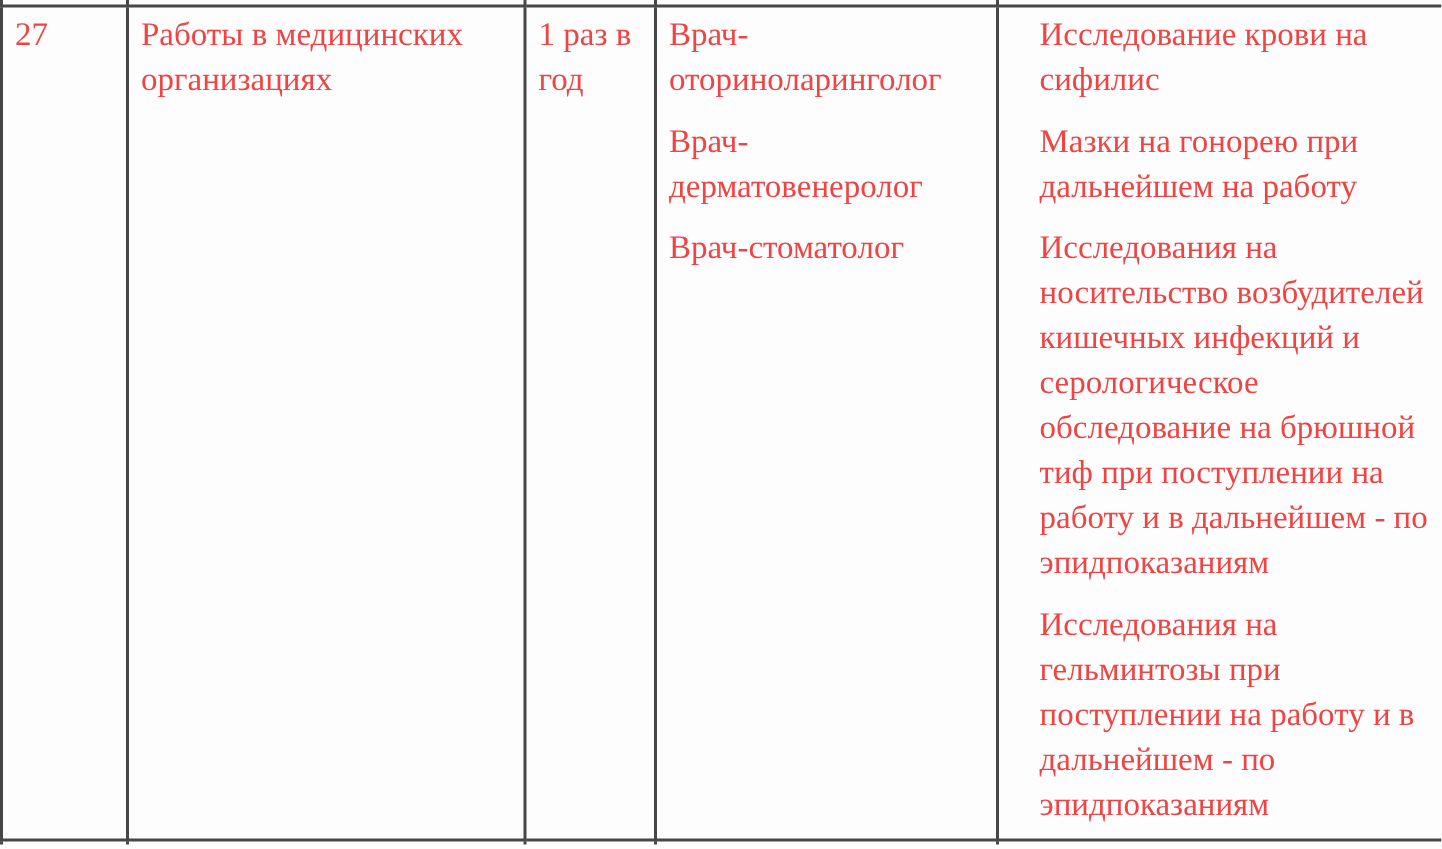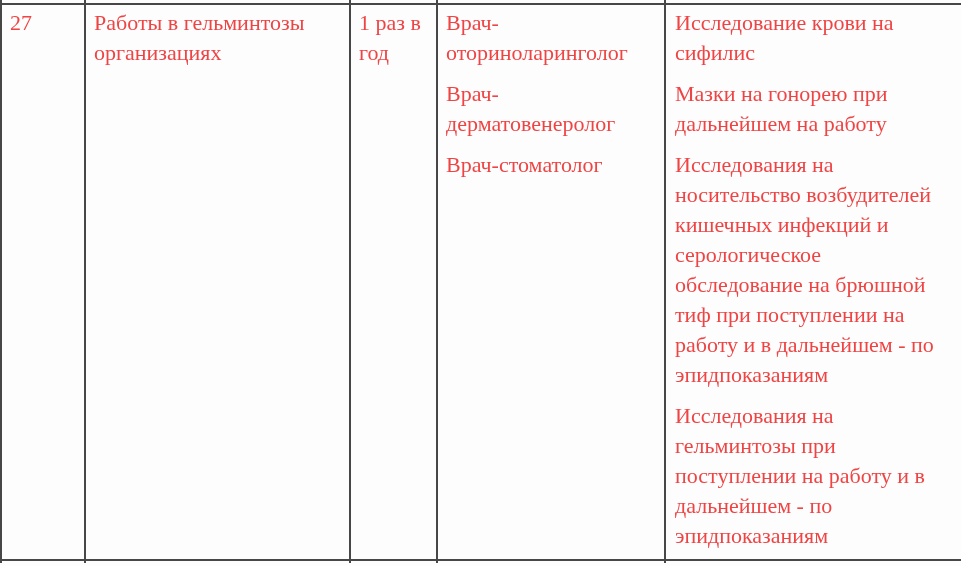--- a/index.html
+++ b/index.html
@@ -31,21 +31,21 @@
   
   table.doc-table td:last-child { border-right: none; }
   
   tr.sliver-top td { border-top: none; height: 3px; padding: 0; }
   tr.sliver-bottom td { border-bottom: none; height: 2px; padding: 0; }
   tr.content-row td {
     height: 551px;
     padding: 3px 6px 0 8px;
   }
   tr.content-row td.col-frequency { }
-  tr.content-row td.col-examinations { padding-left: 9px; }
+  tr.content-row td.col-examinations { padding-left: 27px; }
   .para {
     white-space: pre-line;
     margin: 0;
   }
   .para + .para { margin-top: 11px; }
 </style>
 </head>
 <body>
 
 <div class="viewport">
@@ -63,21 +63,21 @@
       <td></td>
       <td></td>
       <td></td>
       <td></td>
     </tr>
     <tr class="content-row">
       <td class="col-number">
         <div class="para">27</div>
       </td>
       <td class="col-work">
-        <div class="para">Работы в гельминтозы
+        <div class="para">Работы в медицинских
 организациях</div>
       </td>
       <td class="col-frequency">
         <div class="para">1 раз в
 год</div>
       </td>
       <td class="col-specialists">
         <div class="para">Врач-
 оториноларинголог</div>
         <div class="para">Врач-

